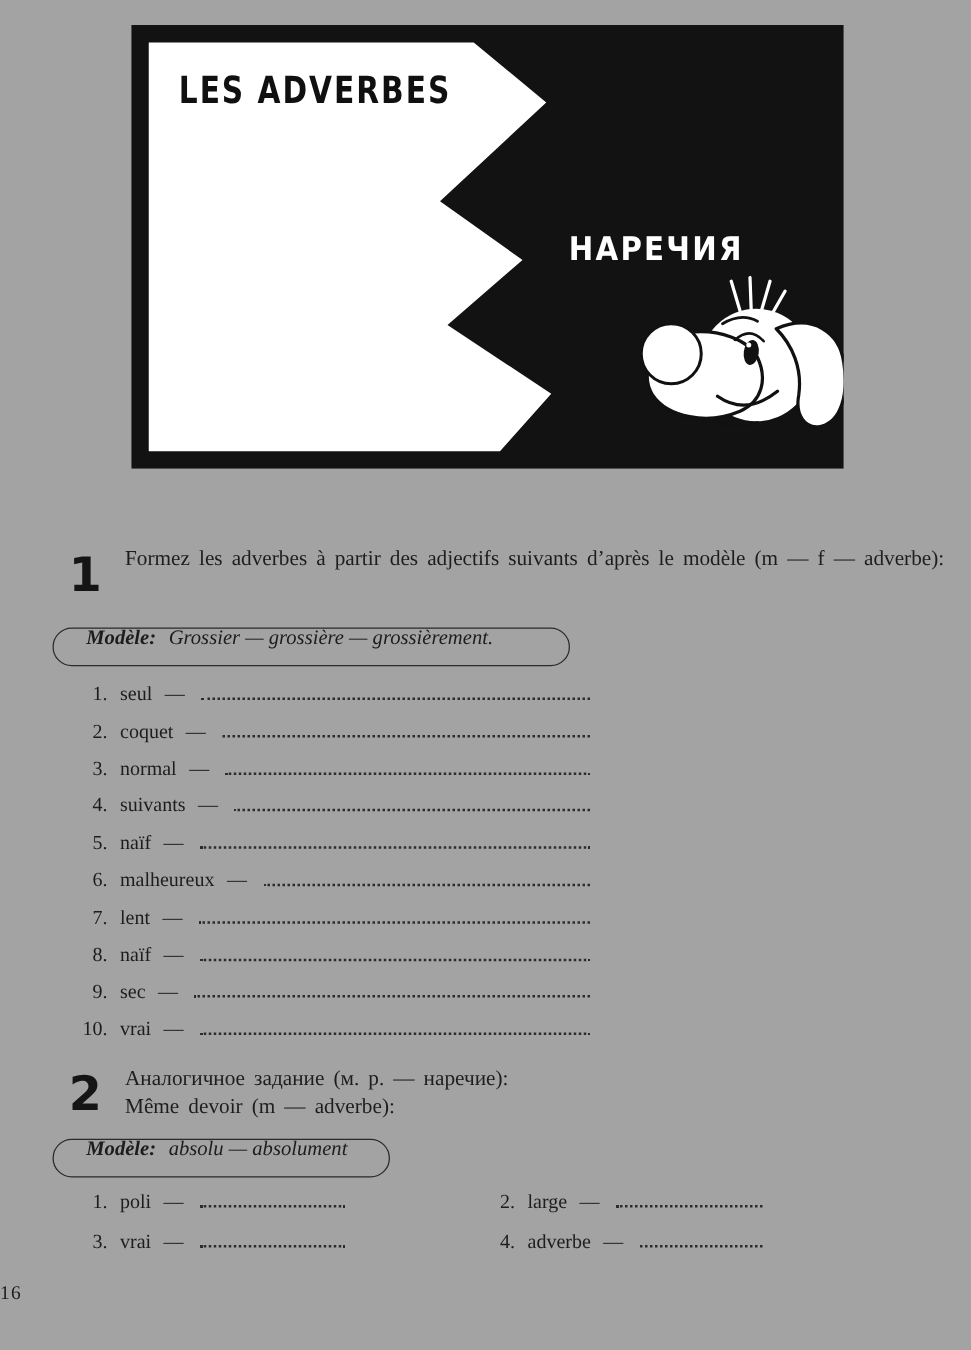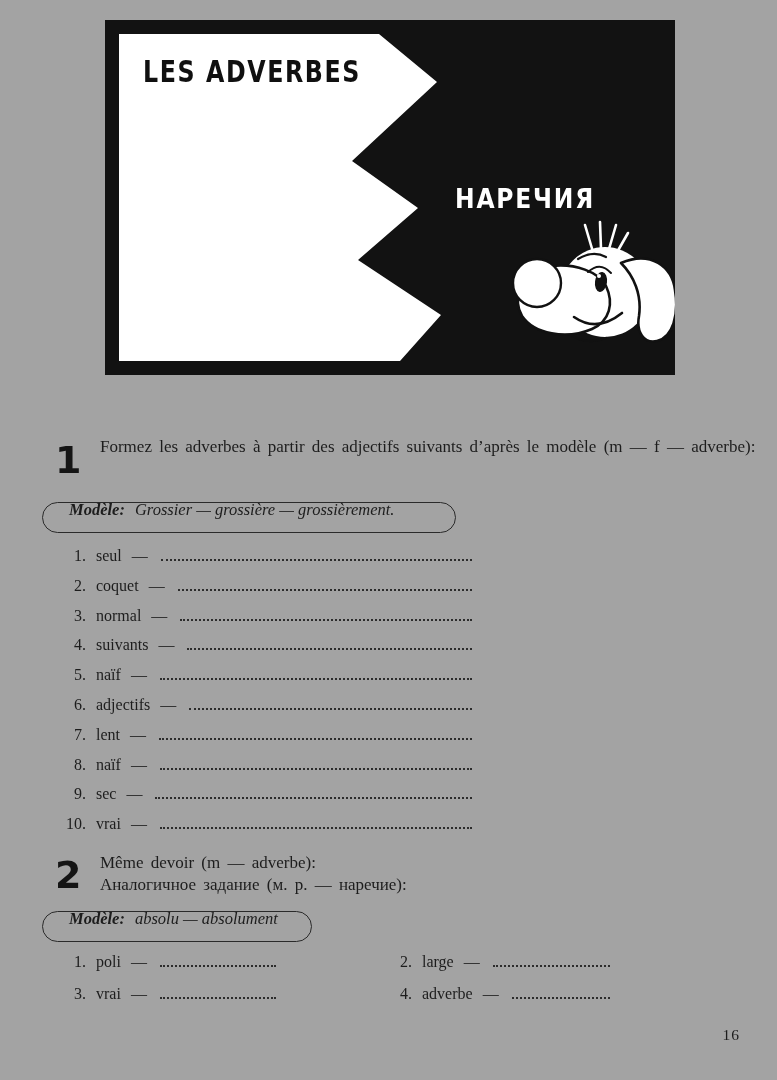--- a/index.html
+++ b/index.html
@@ -44,21 +44,21 @@
   .dash { margin:0 9px 0 10px; flex:0 0 auto; }
   .dots { flex:1 1 auto; border-bottom:2.4px dotted #2c2c2c; margin-left:4px; }
   .grid-2 {
     position:absolute;
     display:grid;
     grid-template-columns:216px 224px;
     column-gap:110px;
     row-gap:10px;
   }
   .grid-2 .row { height:22px; }
-  .page-num { position:absolute; left:0; top:1026px; width:740px; text-align:right; font-size:15.5px; letter-spacing:1px;font-family:Liberation Serif, serif; }
+  .page-num { position:absolute; left:0; top:1026px; width:740px; text-align:left; font-size:15.5px; letter-spacing:1px;font-family:Liberation Serif, serif; }
 </style>
 </head>
 <body>
 
 <div class="page">
 
   <div class="header-art">
     <svg viewBox="0 0 570 355">
 
       <rect x="0" y="0" width="570" height="355" fill="#121212"></rect>
@@ -132,21 +132,21 @@
         <span class="dots"></span>
       </div>
     <div class="row">
         <span class="num">5.</span>
         <span class="word">naïf</span>
         <span class="dash">—</span>
         <span class="dots"></span>
       </div>
     <div class="row">
         <span class="num">6.</span>
-        <span class="word">adjectifs</span>
+        <span class="word">malheureux</span>
         <span class="dash">—</span>
         <span class="dots"></span>
       </div>
     <div class="row">
         <span class="num">7.</span>
         <span class="word">lent</span>
         <span class="dash">—</span>
         <span class="dots"></span>
       </div>
     <div class="row">
@@ -164,22 +164,22 @@
     <div class="row">
         <span class="num">10.</span>
         <span class="word">vrai</span>
         <span class="dash">—</span>
         <span class="dots"></span>
       </div>
   </div>
 
   <div class="ex-num" style="top:855px">2</div>
   <div class="ex-instr" style="top:852px">
+    <p>Аналогичное задание (м. р. — наречие):</p>
     <p>Même devoir (m — adverbe):</p>
-    <p>Аналогичное задание (м. р. — наречие):</p>
   </div>
 
   <div class="model-box" style="top:911px; width:270px; height:31px">
     <span class="model-label">Modèle:</span>
     <span>absolu — absolument</span>
   </div>
 
   <div class="grid-2" style="top:953px; left:60px">
     <div class="row">
         <span class="num">1.</span>

